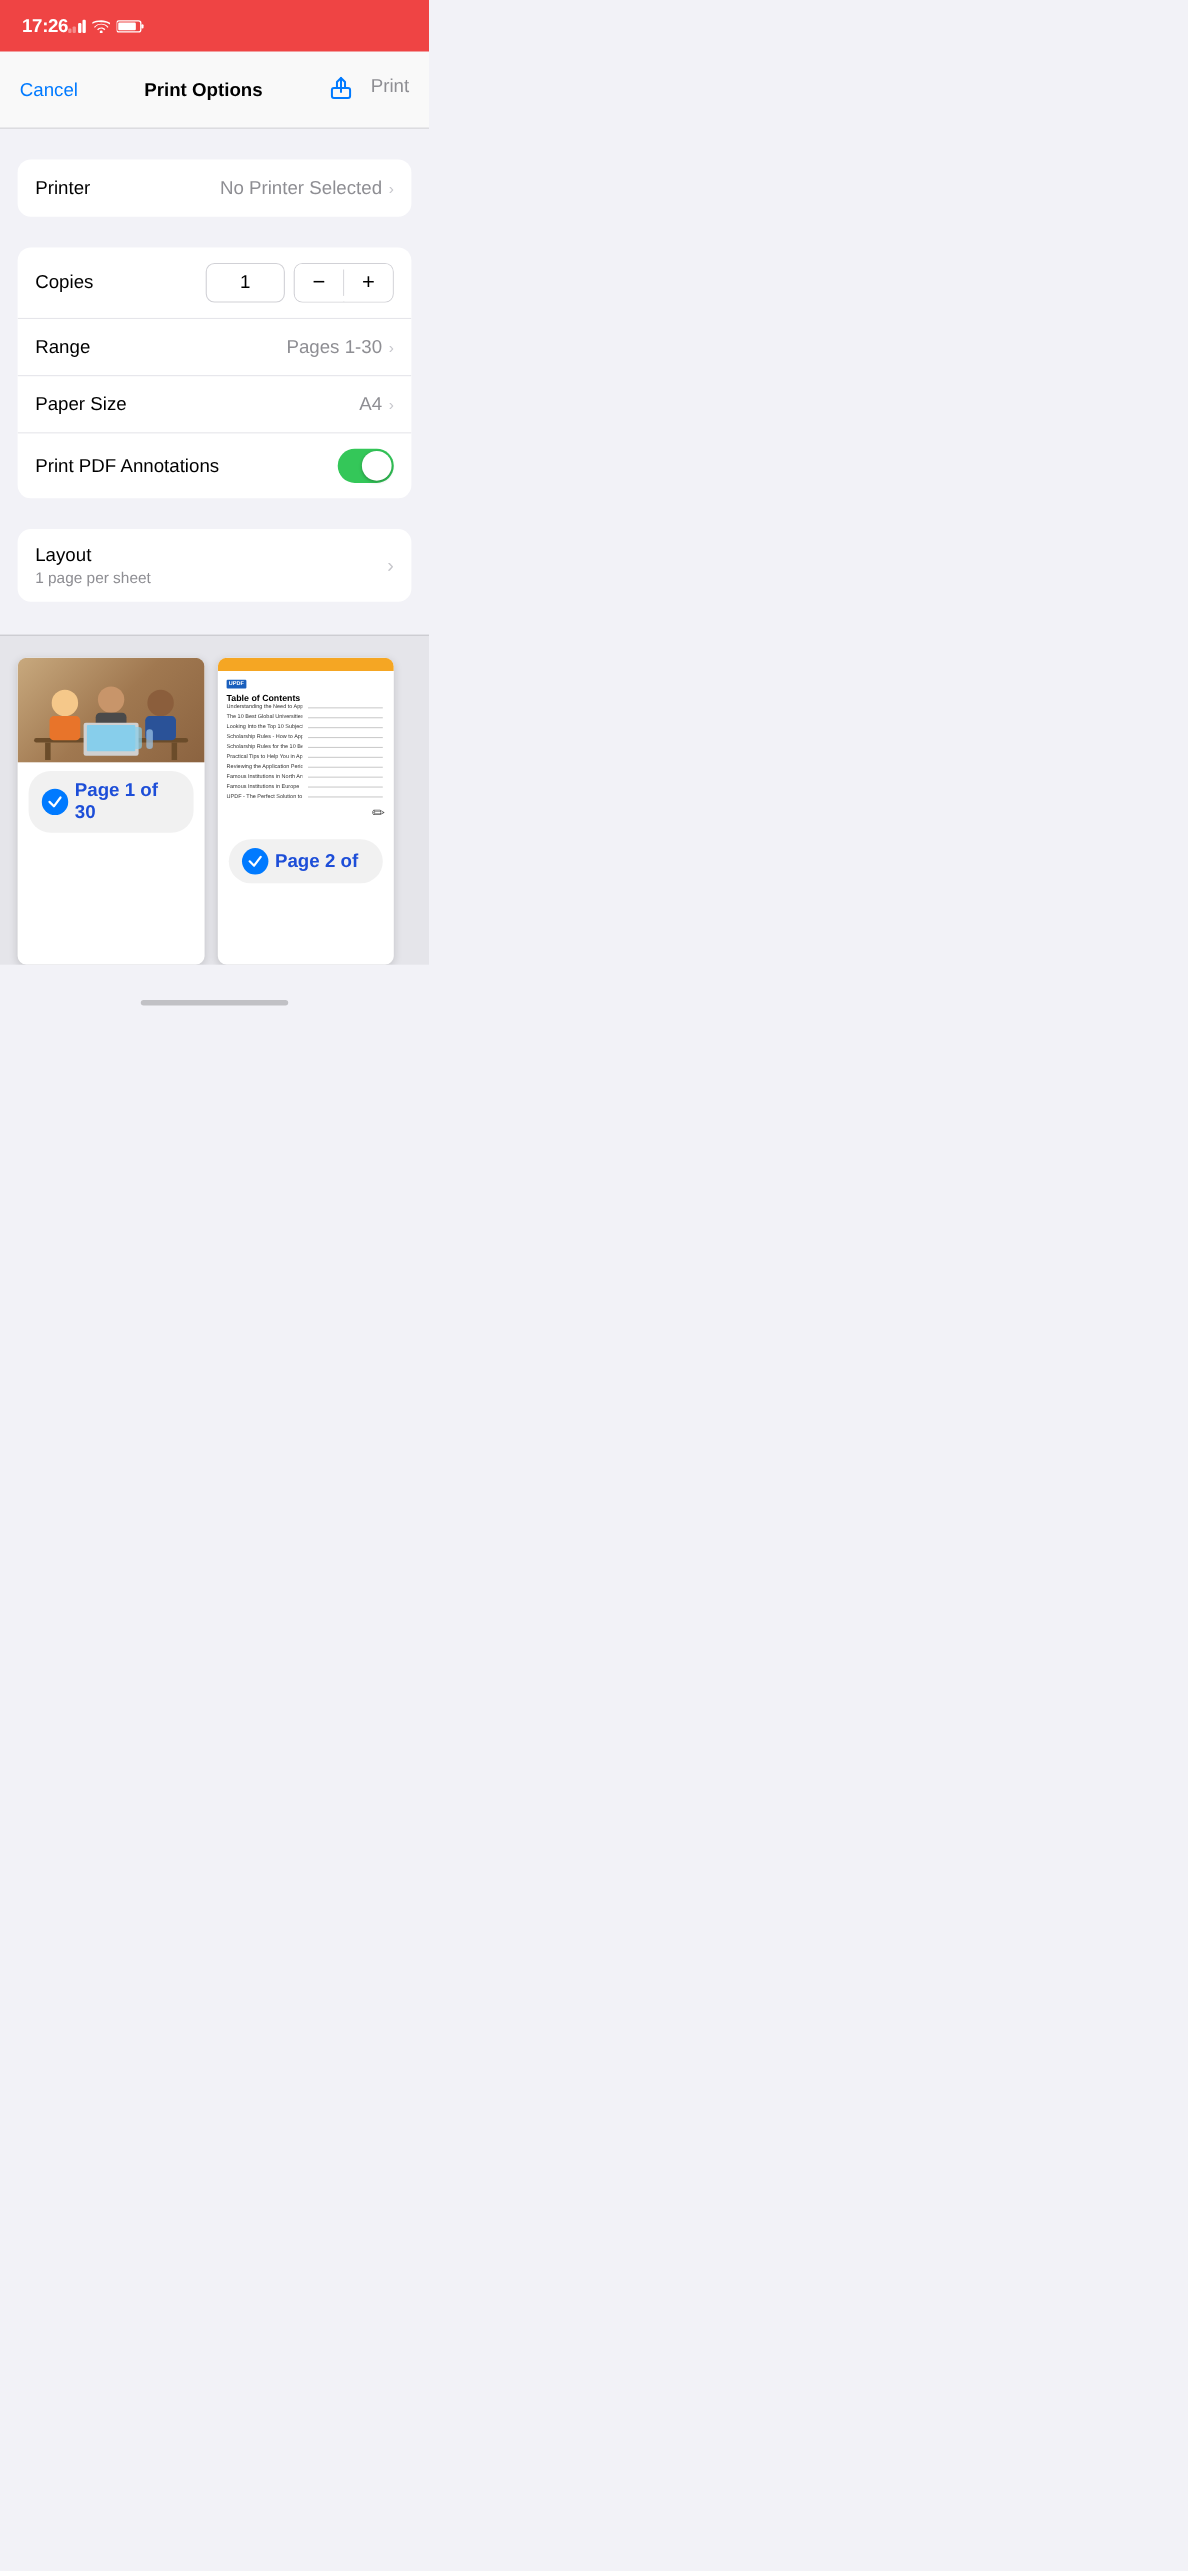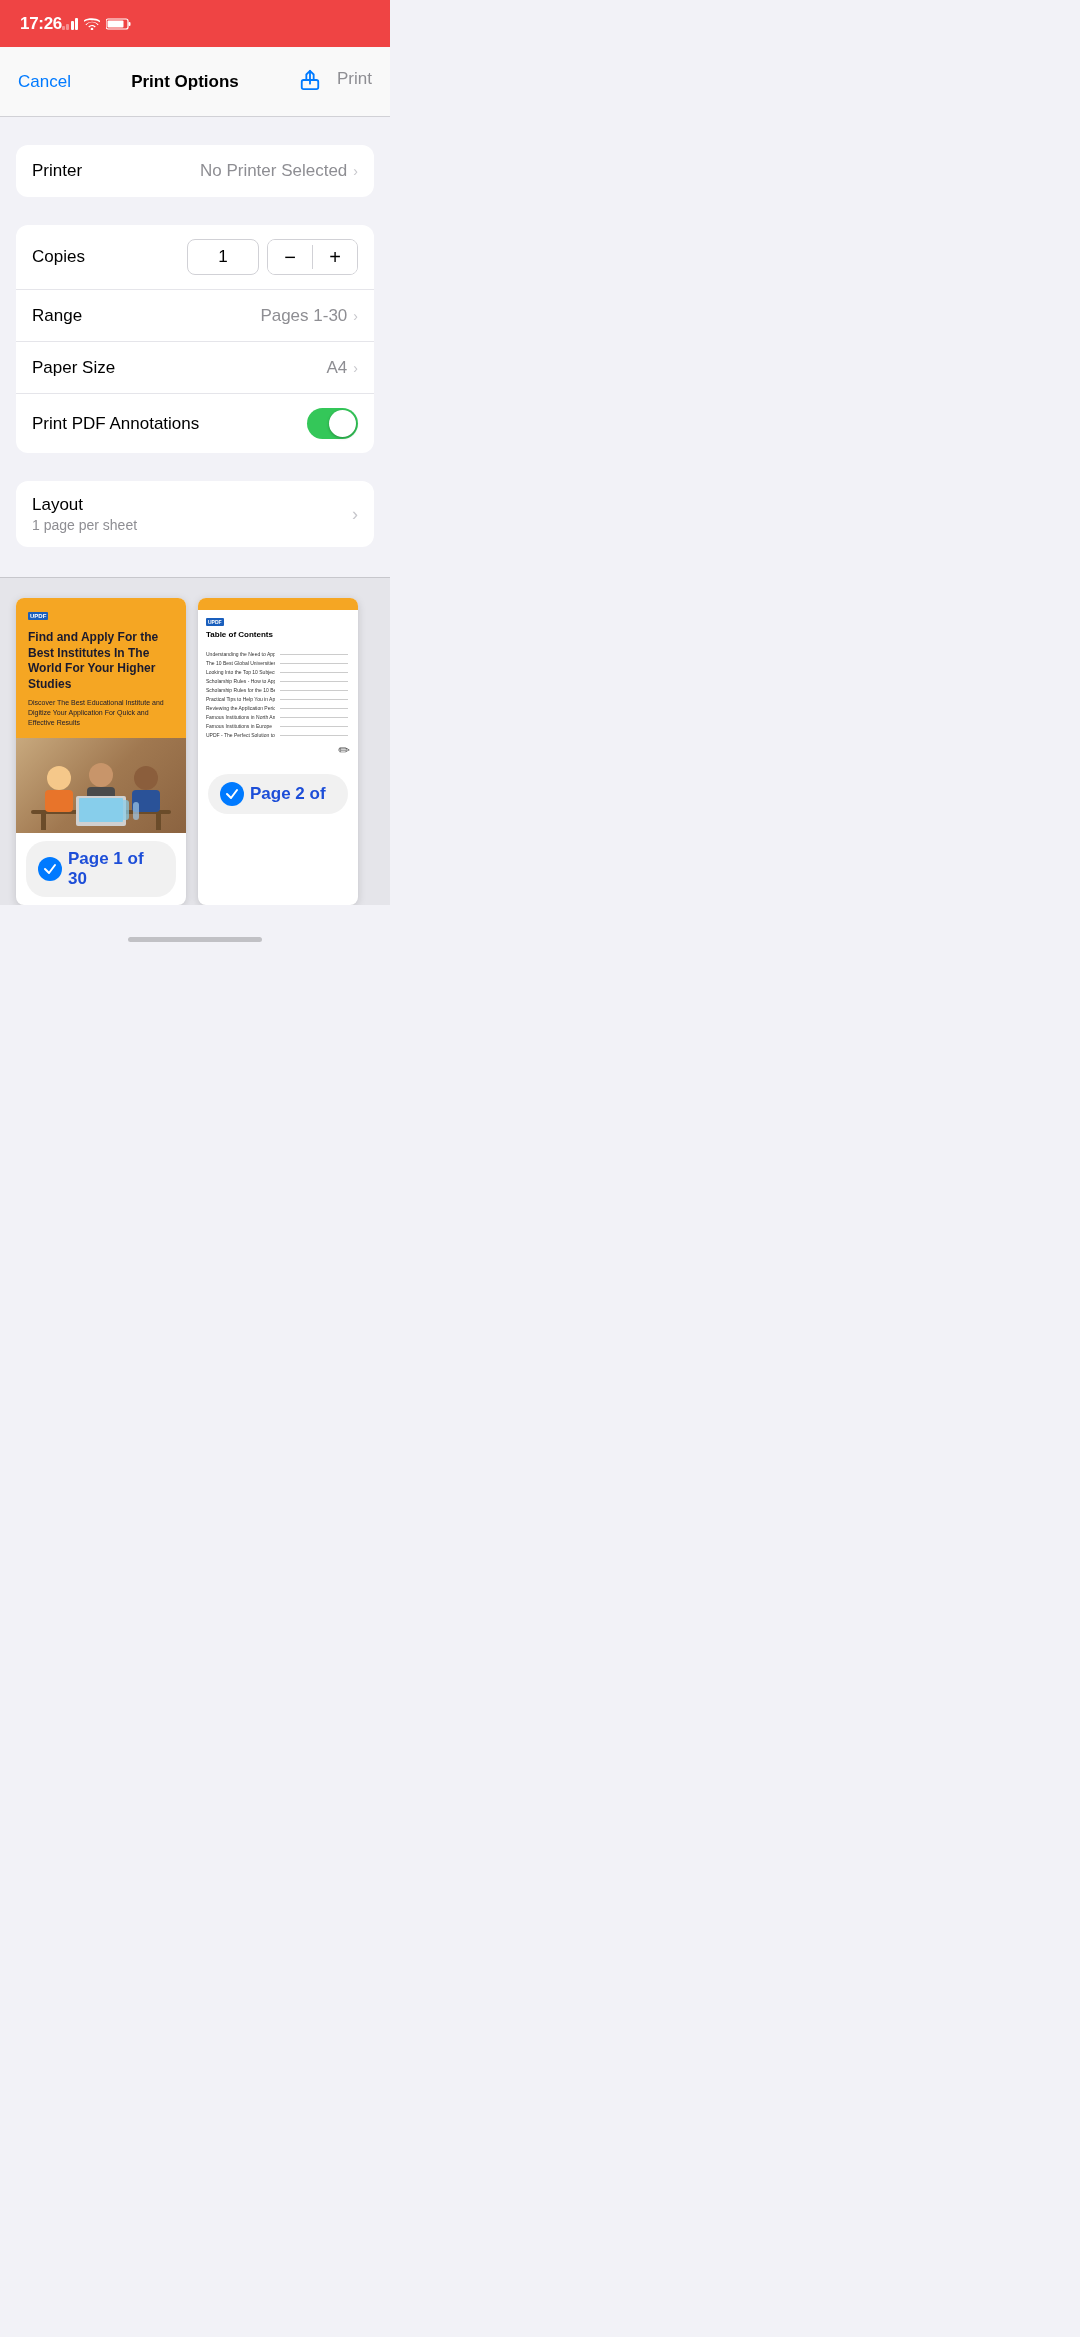--- a/index.html
+++ b/index.html
@@ -308,21 +308,21 @@
       color: #fff;
       font-size: 5px;
       font-weight: 800;
       padding: 1px 2px;
       border-radius: 1px;
     }
     .toc-heading {
       font-size: 8px;
       font-weight: 700;
       color: #000;
-      margin-bottom: 12px;
+      margin-bottom: 1px;
     }
     .toc-line {
       display: flex;
       align-items: center;
       gap: 3px;
       margin-bottom: 3px;
     }
     .toc-line-text {
       font-size: 5px;
       color: #333;
@@ -499,27 +499,20 @@
       <div class="layout-sub">1 page per sheet</div>
     </div>
     <span class="chevron" style="font-size:18px;">›</span>
   </div>
 </div>
 
 <div class="preview-area" style="margin-top: 30px;">
 
   <div class="page-card">
     <div class="page-card-content">
-      <div class="cover-bg">
-        <div class="cover-logo">
-          <div class="cover-logo-box">UPDF</div>
-        </div>
-        <div class="cover-title">Find and Apply For the Best Institutes In The World For Your Higher Studies</div>
-        <div class="cover-subtitle">Discover The Best Educational Institute and Digitize Your Application For Quick and Effective Results</div>
-      </div>
 
       <div class="cover-image-placeholder">
         <div class="cover-image-overlay">
 
           <svg width="160" height="90" viewBox="0 0 160 90">
 
             <rect x="10" y="70" width="140" height="4" rx="2" fill="#6b4c2a"></rect>
             <rect x="20" y="74" width="5" height="16" fill="#6b4c2a"></rect>
             <rect x="135" y="74" width="5" height="16" fill="#6b4c2a"></rect>
 

